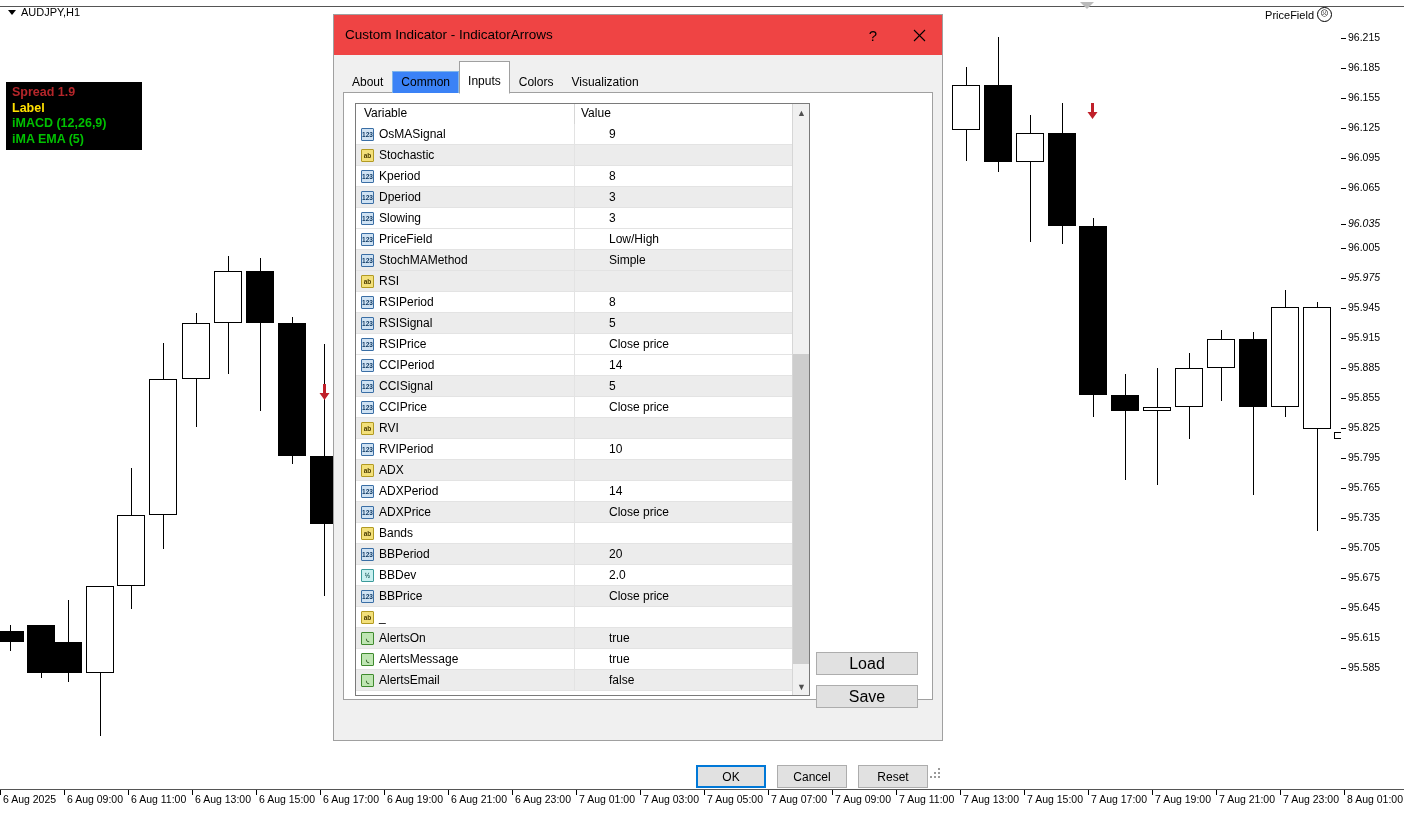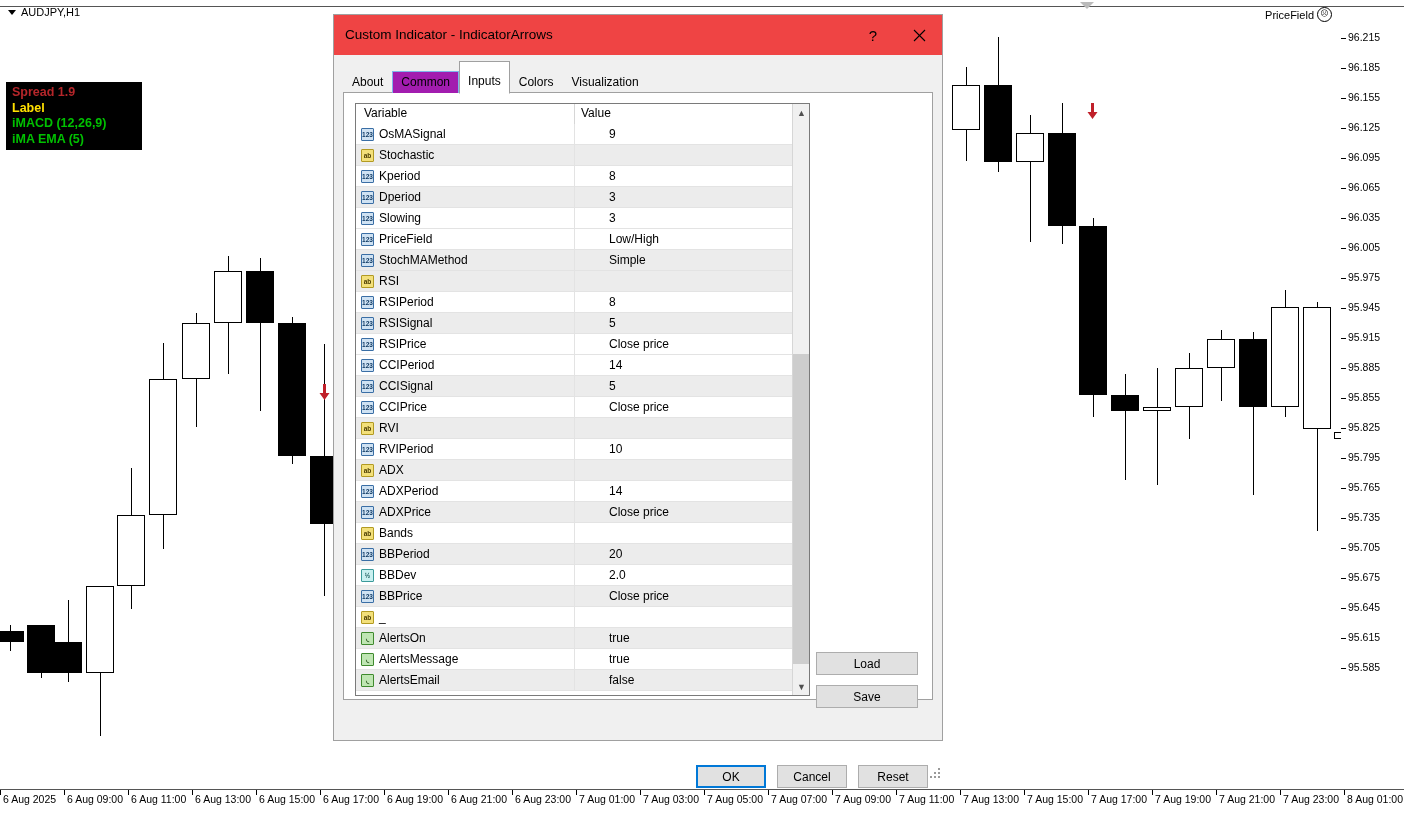--- a/index.html
+++ b/index.html
@@ -51,21 +51,21 @@
   #dlg-title{position:absolute;left:11px;top:12px;font-size:13.5px;color:#000;}
   .title-btn{position:absolute;top:0;height:40px;width:46px;display:flex;align-items:center;justify-content:center;
       font-size:15px;color:#000;cursor:default;background:transparent;border:none;}
   #btn-help{right:46px;}
   #btn-close{right:0;}
   #btn-close svg{display:block;}
 
   #dlg-body{position:absolute;left:0;top:40px;width:608px;height:685px;background:#f0f0f0;}
   #tabstrip{position:absolute;left:9px;top:17px;height:21px;display:flex;align-items:flex-end;font-size:12px;z-index:5;}
   .tab{padding:3px 8px 3px 8px;border:1px solid transparent;border-bottom:none;color:#000;cursor:default;line-height:15px;}
-  .tab.hover{background:#a21caf;border:1px solid #7eb4ea;border-bottom:none;}
+  .tab.hover{background:#3b82f6;border:1px solid #7eb4ea;border-bottom:none;}
   .tab.active{background:#ffffff;border:1px solid #a0a0a0;border-bottom:1px solid #ffffff;position:relative;top:1px;padding-top:12px;padding-bottom:4px;z-index:6;}
 
   #tabpage{position:absolute;left:9px;top:37px;width:590px;height:608px;background:#ffffff;border:1px solid #a0a0a0;box-sizing:border-box;}
 
   #grid-wrap{position:absolute;left:11px;top:10px;width:455px;height:593px;border:1px solid #7a7a7a;background:#fff;box-sizing:border-box;overflow:hidden;}
   #grid-head{height:20px;display:flex;border-bottom:1px solid #d6d6d6;font-size:12px;color:#000;background:#fff;}
   #grid-head .col-var{width:219px;padding:2px 0 0 8px;box-sizing:border-box;border-right:1px solid #d6d6d6;}
   #grid-head .col-val{flex:1;padding:2px 0 0 6px;box-sizing:border-box;}
   #grid-rows{position:absolute;left:0;top:20px;width:100%;}
   .grid-row{height:20px;display:flex;align-items:center;border-bottom:1px solid #e3e3e3;font-size:12px;color:#000;background:#ffffff;gap:28px;}
@@ -80,21 +80,21 @@
   .vicon.bool{background:#bfe6b3;border-color:#3f8a2e;color:#204d16;font-size:8px;line-height:11px;}
 
   #grid-scroll{position:absolute;right:0;top:0;width:17px;height:100%;background:#f0f0f0;border-left:1px solid #d6d6d6;box-sizing:border-box;}
   .sb-btn{width:17px;height:17px;display:flex;align-items:center;justify-content:center;background:#f0f0f0;color:#505050;font-size:9px;}
   #sb-up{position:absolute;top:0;left:0;}
   #sb-down{position:absolute;bottom:0;left:0;}
   #sb-thumb{position:absolute;left:0;width:17px;top:250px;height:310px;background:#cdcdcd;}
 
   #side-panel{position:absolute;left:472px;top:10px;width:106px;height:593px;background:#fff;}
   .side-btn{position:absolute;left:0;width:102px;height:23px;background:#e1e1e1;border:1px solid #adadad;
-     font-size:12px;color:#000;display:flex;align-items:center;justify-content:center;box-sizing:border-box;}
+     font-size:16px;color:#000;display:flex;align-items:center;justify-content:center;box-sizing:border-box;}
   #btn-load{top:549px;}
   #btn-save{top:582px;}
 
   #dlg-footer{position:absolute;left:0;top:645px;width:608px;height:80px;}
   .foot-btn{position:absolute;top:65px;width:70px;height:23px;background:#e1e1e1;border:1px solid #adadad;
      font-size:12px;color:#000;display:flex;align-items:center;justify-content:center;box-sizing:border-box;}
   #btn-ok{left:362px;border:2px solid #0078d7;background:#e1e1e1;width:70px;}
   #btn-cancel{left:443px;}
   #btn-reset{left:524px;}
   #resize-grip{position:absolute;right:2px;bottom:2px;width:10px;height:10px;}
@@ -182,23 +182,23 @@
     <span class="sad-face">☹</span>
   </div>
 
   <div id="price-axis">
       <div class="price-tick" style="top: 24px;"><span class="dash"></span><span>96.215</span></div>
       <div class="price-tick" style="top: 54px;"><span class="dash"></span><span>96.185</span></div>
       <div class="price-tick" style="top: 84px;"><span class="dash"></span><span>96.155</span></div>
       <div class="price-tick" style="top: 114px;"><span class="dash"></span><span>96.125</span></div>
       <div class="price-tick" style="top: 144px;"><span class="dash"></span><span>96.095</span></div>
       <div class="price-tick" style="top: 174px;"><span class="dash"></span><span>96.065</span></div>
-      <div class="price-tick" style="top: 204px;"><span class="dash"></span><span>96.035</span></div>
+      <div class="price-tick" style="top: 210px; font-style: italic;"><span class="dash"></span><span>96.035</span></div>
       <div class="price-tick" style="top: 234px;"><span class="dash"></span><span>96.005</span></div>
-      <div class="price-tick" style="top: 264px;"><span class="dash"></span><span>95.975</span></div>
+      <div class="price-tick" style="top: 264px; font-style: italic;"><span class="dash"></span><span>95.975</span></div>
       <div class="price-tick" style="top: 294px;"><span class="dash"></span><span>95.945</span></div>
       <div class="price-tick" style="top: 324px;"><span class="dash"></span><span>95.915</span></div>
       <div class="price-tick" style="top: 354px;"><span class="dash"></span><span>95.885</span></div>
       <div class="price-tick" style="top: 384px;"><span class="dash"></span><span>95.855</span></div>
       <div class="price-tick" style="top: 414px;"><span class="dash"></span><span>95.825</span></div>
       <div class="price-tick" style="top: 444px;"><span class="dash"></span><span>95.795</span></div>
       <div class="price-tick" style="top: 474px;"><span class="dash"></span><span>95.765</span></div>
       <div class="price-tick" style="top: 504px;"><span class="dash"></span><span>95.735</span></div>
       <div class="price-tick" style="top: 534px;"><span class="dash"></span><span>95.705</span></div>
       <div class="price-tick" style="top: 564px;"><span class="dash"></span><span>95.675</span></div>

